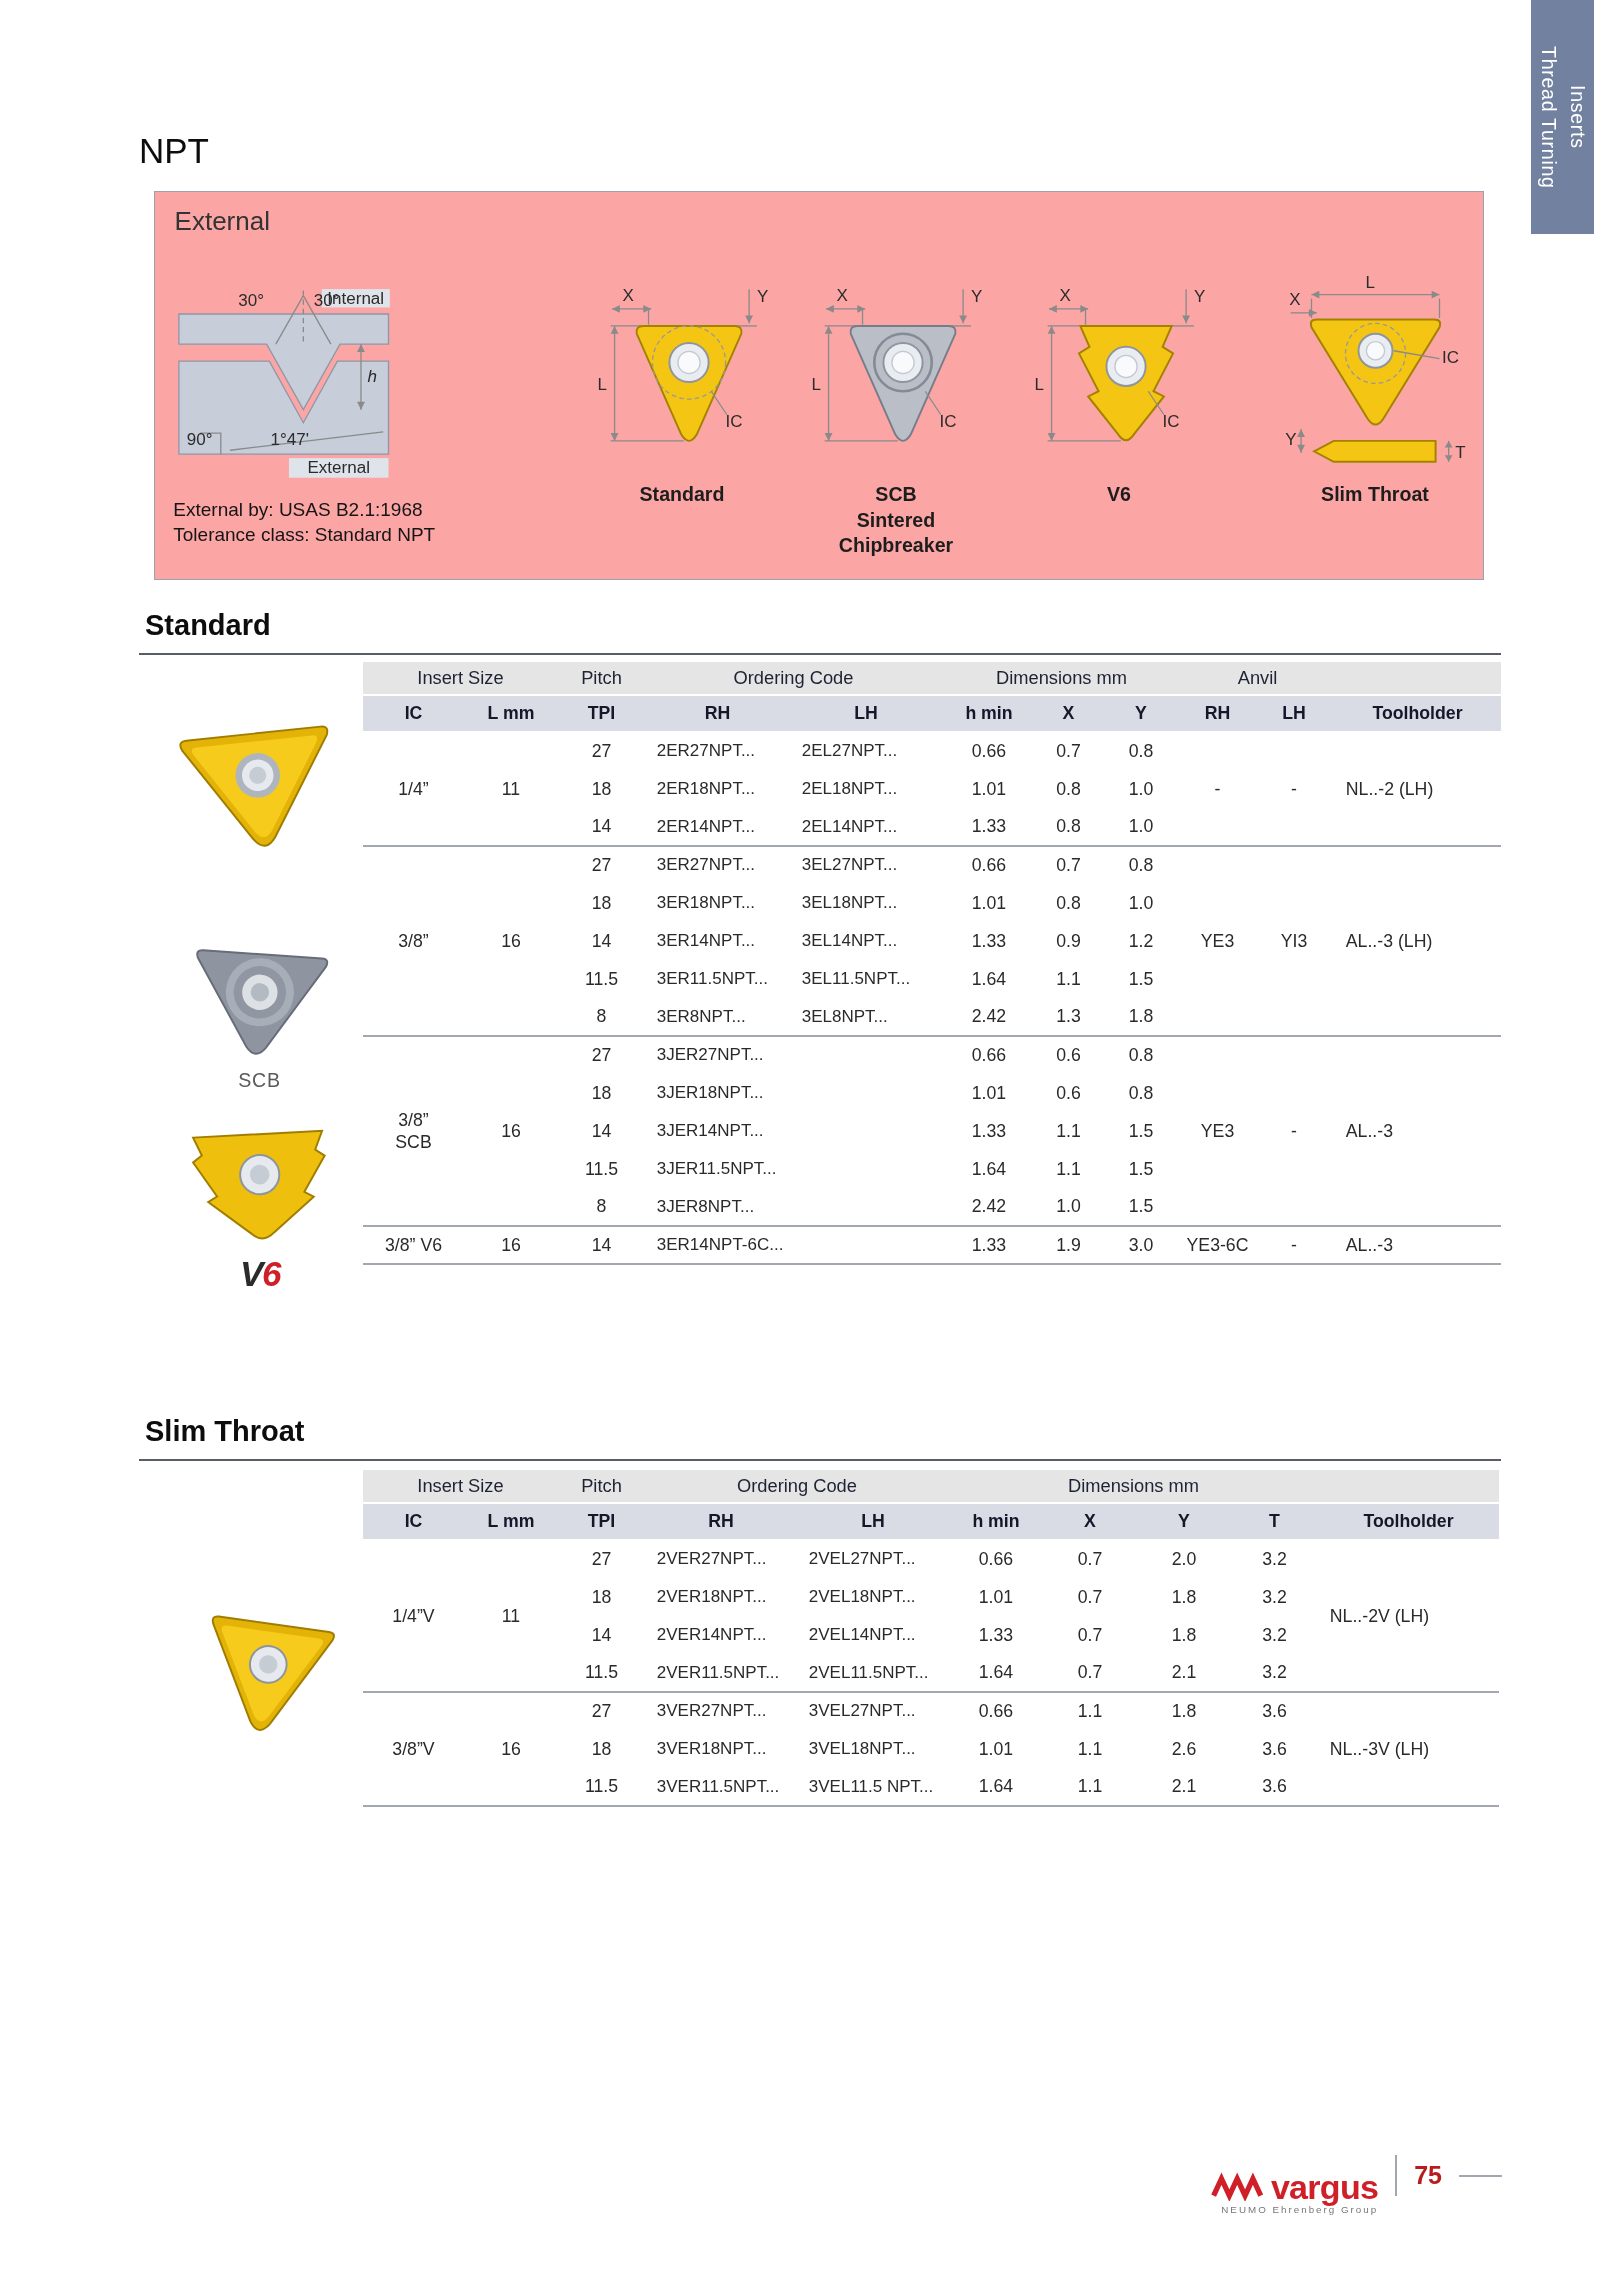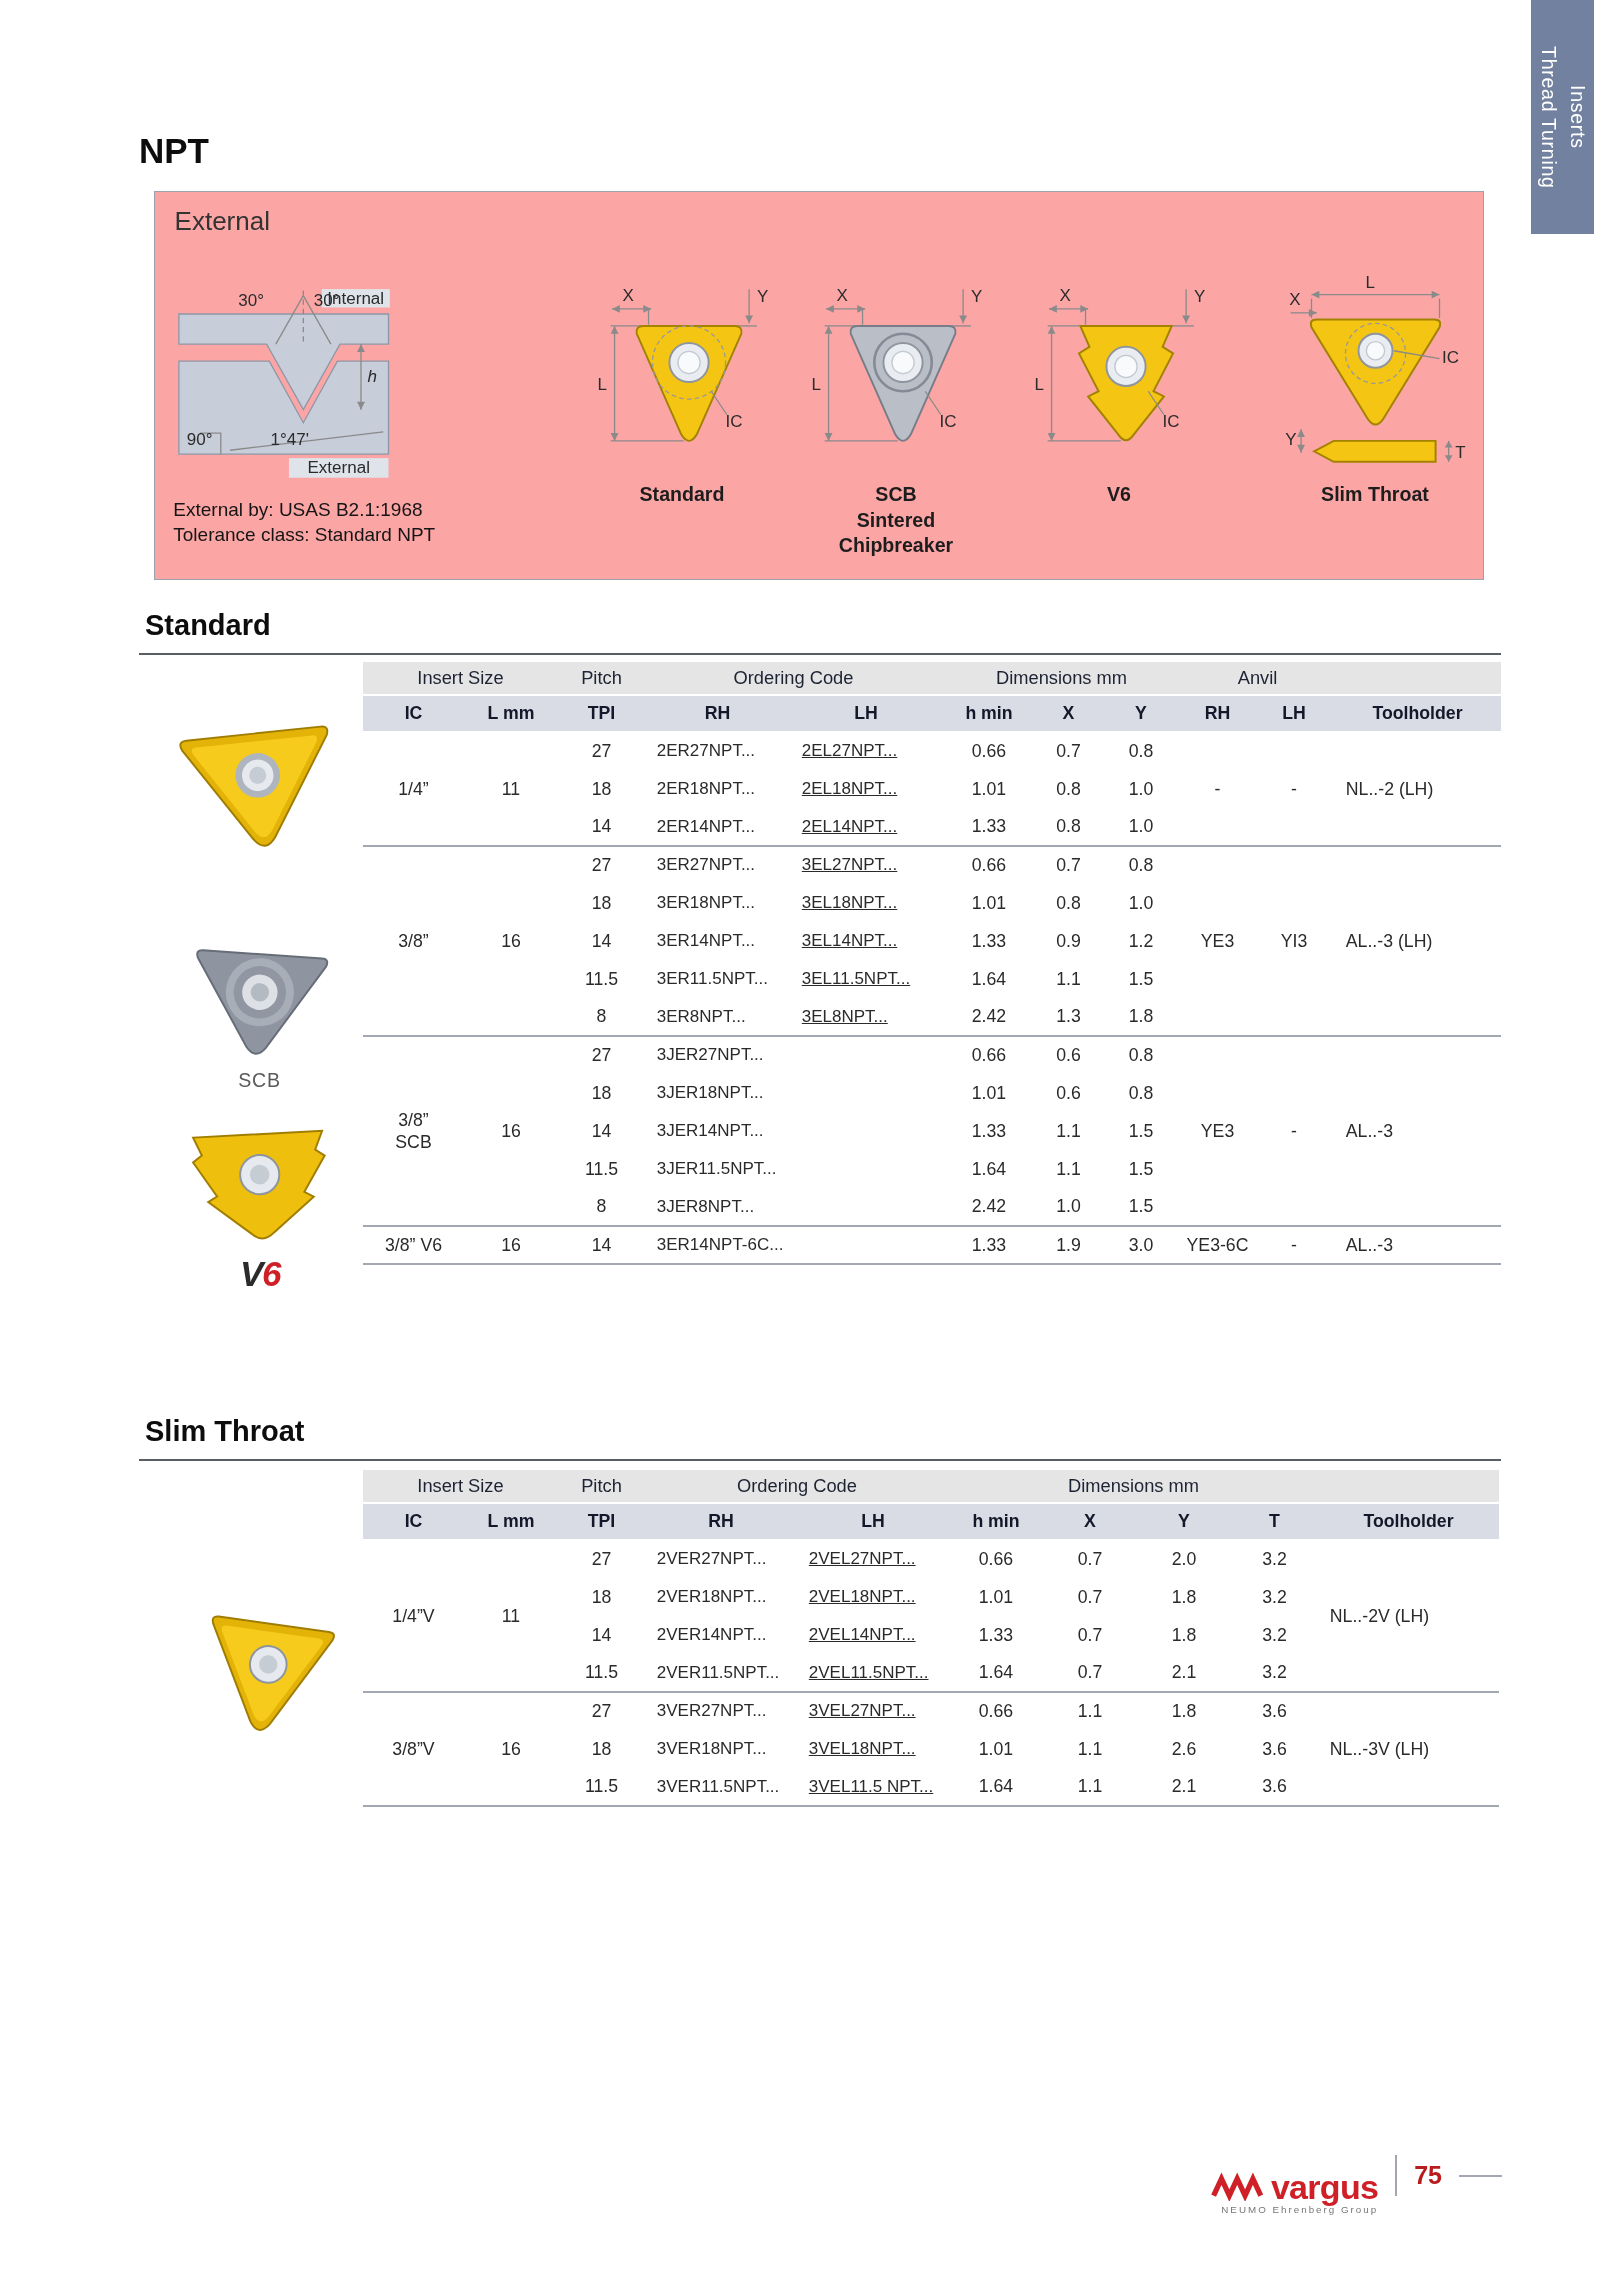--- a/index.html
+++ b/index.html
@@ -4,21 +4,21 @@
 <style>
   * { margin:0; padding:0; box-sizing:border-box; }
   html,body { width:1623px; height:2295px; }
   body { position:relative; background:#fff; font-family:"Liberation Sans", sans-serif; color:#222; overflow:hidden; }
 
   .side-tab { position:absolute; top:0; right:29px; width:63px; height:234px; background:#72819f;
     display:flex; align-items:center; justify-content:center; }
   .side-tab span { writing-mode:vertical-lr; color:#fff; font-size:19.6px; line-height:1.5;
     white-space:pre-line; text-align:center; letter-spacing:0.7px; }
 
-  .npt-title { position:absolute; left:139px; top:131px; font-size:35px; font-weight:700; color:#0d0d0d; }
+  .npt-title { position:absolute; left:139px; top:131px; font-size:35px; font-weight:400; color:#0d0d0d; }
 
   .ext-box { position:absolute; left:154px; top:191px; width:1330px; height:389px; border:1.3px solid #9aa2ad; background:#fca5a5; }
   .ext-title { position:absolute; left:19.6px; top:14.4px; font-size:26px; color:#333; }
   .profile { position:absolute; left:11.8px; top:84px; }
   .ext-note { position:absolute; left:18.3px; top:306px; font-size:19px; line-height:1.3; color:#151515; }
 
   .variant { position:absolute; top:71px; width:216px; text-align:center; }
   .variant-label { font-size:19.6px; font-weight:600; color:#1d1d1d; white-space:pre-line; line-height:1.3; margin-top:1.3px; }
   .v-standard { left:419px; } .v-scb { left:633px; } .v-v6 { left:856px; } .v-slim { left:1112px; }
 
@@ -32,21 +32,21 @@
   .r-standard { top:653px; } .r-slim { top:1459px; }
 
   .datatable { border-collapse:collapse; table-layout:fixed; }
   .std-table { position:absolute; left:363px; top:662px; }
   .slim-table { position:absolute; left:363px; top:1470px; }
   .datatable th, .datatable td { font-size:17.7px; text-align:center; vertical-align:middle; padding:0; }
   th.ghead { background:#e5e5e5; color:#1e2334; font-weight:400; font-size:18.3px; height:33px; border-bottom:2px solid #fff; }
   th.chead { background:#d9dce4; color:#14182a; font-weight:700; font-size:17.7px; height:37px; border-bottom:2px solid #fff; }
   .datatable tbody td { height:38px; color:#2a2a2a; border-bottom:1.3px solid #fff; background:#fff; }
   td.c-blue { background:#cdd9ec; }
-  td.c-cream { background:#f7f1d9;text-decoration:underline; }
+  td.c-cream { background:#f7f1d9; }
   td.c-gray { background:#e7e8ed; }
   td.c-white { background:#fff; border-bottom:1.3px solid #dadada; }
   td.al { text-align:left; padding-left:11.8px; font-size:17px; }
   td.al-th { text-align:left; padding-left:11.8px; }
   .gcell { white-space:pre-line; line-height:1.25; }
   .datatable td.gcell { border-bottom:2px solid #a2a7b2; }
   .datatable tr.group-end td { border-bottom:2px solid #a2a7b2; }
 
   .photo { position:absolute; text-align:center; }
   .p-std { left:157px; top:707px; width:203px; }

